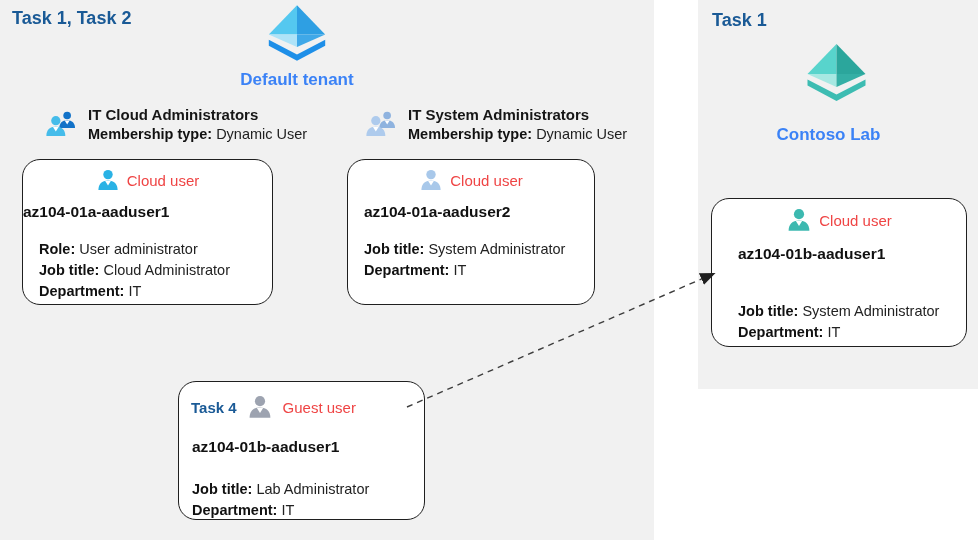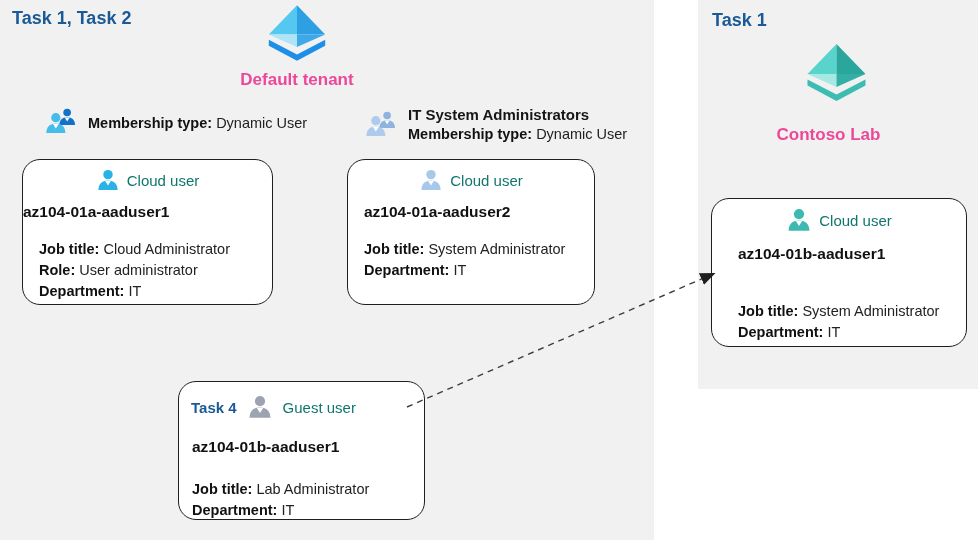--- a/index.html
+++ b/index.html
@@ -12,21 +12,21 @@
   #bg-right { left:698px; top:0; width:280px; height:389px; }
 
   .task-label { position:absolute; font-size:18px; font-weight:bold; color:#1a5a96; }
   #task12 { left:12px; top:8px; }
   #task3  { left:712px; top:10px; }
 
   .aad-icon { position:absolute; }
   #aad-blue { left:262px; top:4px;  width:70px; height:59px; }
   #aad-teal { left:795px; top:43px; width:83px; height:60px; }
 
-  .tenant-title { position:absolute; font-size:17px; font-weight:bold; color:#ec4899; text-align:center; }
+  .tenant-title { position:absolute; font-size:17px; font-weight:bold; color:#3b82f6; text-align:center; }
   #default-tenant-title { left:217px; top:70px; width:160px; }
   #new-tenant-title { left:726px; top:121px; width:205px; line-height:28px; }
   #new-tenant-title .l1 { word-spacing:4px; }
 
   .group { position:absolute; display:flex; align-items:center; gap:9px; }
   #group1 { left:44px;  top:106px; }
   #group2 { left:364px; top:106px; }
   #group3 { left:189px; top:327px; }
   .people { width:35px; height:31px; flex:0 0 auto; }
   .gname { font-size:15px; font-weight:bold; color:#161616; }
@@ -34,21 +34,21 @@
   .gmem b { color:#111; }
 
   .card { position:absolute; background:#ffffff; border:1.4px solid #1f1f1f; border-radius:18px; }
   #card1 { left:22px;  top:159px; width:249px; height:144px; }
   #card2 { left:347px; top:159px; width:246px; height:144px; }
   #card3 { left:178px; top:381px; width:245px; height:137px; }
   #card4 { left:711px; top:198px; width:254px; height:147px; }
 
   .card-head { position:absolute; left:0; right:0; top:8px; display:flex; justify-content:center; align-items:center; gap:7px; }
   .card-head .person-badge { width:24px; height:24px; }
-  .type-label { font-size:15px; color:#0f766e; }
+  .type-label { font-size:15px; color:#ef4444; }
   #card3 .card-head { justify-content:flex-start; padding-left:12px; gap:10px; top:12px; }
   #card3 .person-badge, #card4 .person-badge { width:26px; height:26px; }
   .task-mini { font-size:15px; font-weight:bold; color:#1a5a96; }
 
   .card-name { position:absolute; font-size:15.5px; font-weight:bold; color:#111; }
   #card1 .card-name { left:0; top:43px; }
   #card2 .card-name { left:16px; top:43px; }
   #card3 .card-name { left:13px; top:56px; }
   #card4 .card-name { left:26px; top:46px; }
 
@@ -95,20 +95,21 @@
     <polygon points="7,36.5 36,51.5 65,36.5 65,42.5 36,58 7,42.5" fill="#1E8FE8"></polygon>
   </svg>
   <div id="default-tenant-title" class="tenant-title">Default tenant</div>
 
   <div id="group1" class="group">
     <svg class="people" viewBox="0 0 34 30">
       <use href="#person" x="13" y="1" width="19" height="19" fill="#1272C8"></use>
       <use href="#person" x="0" y="5" width="23" height="23" fill="#45BCEA"></use>
     </svg>
     <div class="gtext">
+      <div class="gname">IT Cloud Administrators</div>
       <div class="gmem">
         <b>Membership type:</b>
         <span>Dynamic User</span>
       </div>
     </div>
   </div>
 
   <div id="group2" class="group">
     <svg class="people" viewBox="0 0 34 30">
       <use href="#person" x="13" y="1" width="19" height="19" fill="#8FB3DF"></use>
@@ -127,26 +128,26 @@
   <div id="card1" class="card">
     <div class="card-head">
       <svg class="person-badge" viewBox="0 0 24 24">
         <use href="#person" fill="#29B2E5"></use>
       </svg>
       <span class="type-label">Cloud user</span>
     </div>
     <div class="card-name">az104-01a-aaduser1</div>
     <div class="card-details">
       <div>
-        <b>Job title:</b>
-        <span>Cloud Administrator</span>
-      </div>
-      <div>
         <b>Role:</b>
         <span>User administrator</span>
+      </div>
+      <div>
+        <b>Job title:</b>
+        <span>Cloud Administrator</span>
       </div>
       <div>
         <b>Department:</b>
         <span>IT</span>
       </div>
     </div>
   </div>
 
   <div id="card2" class="card">
     <div class="card-head">

